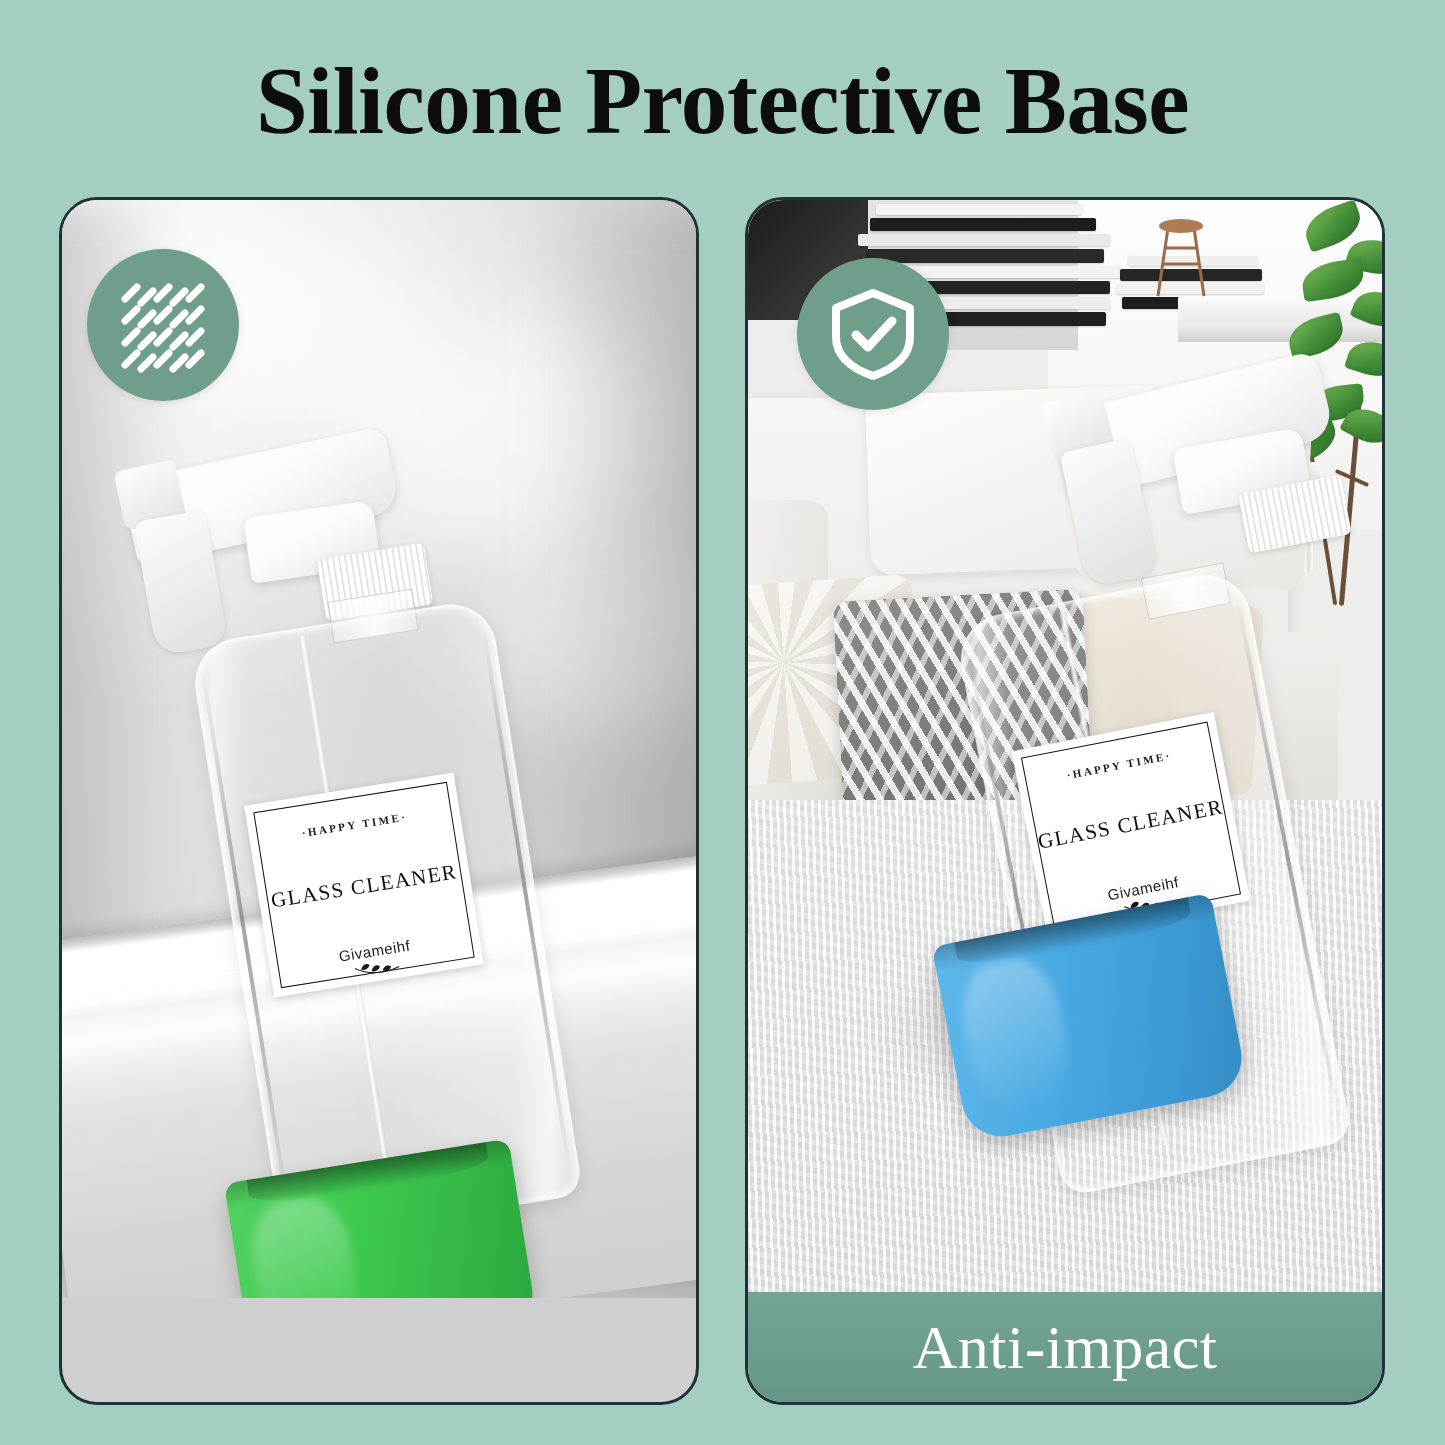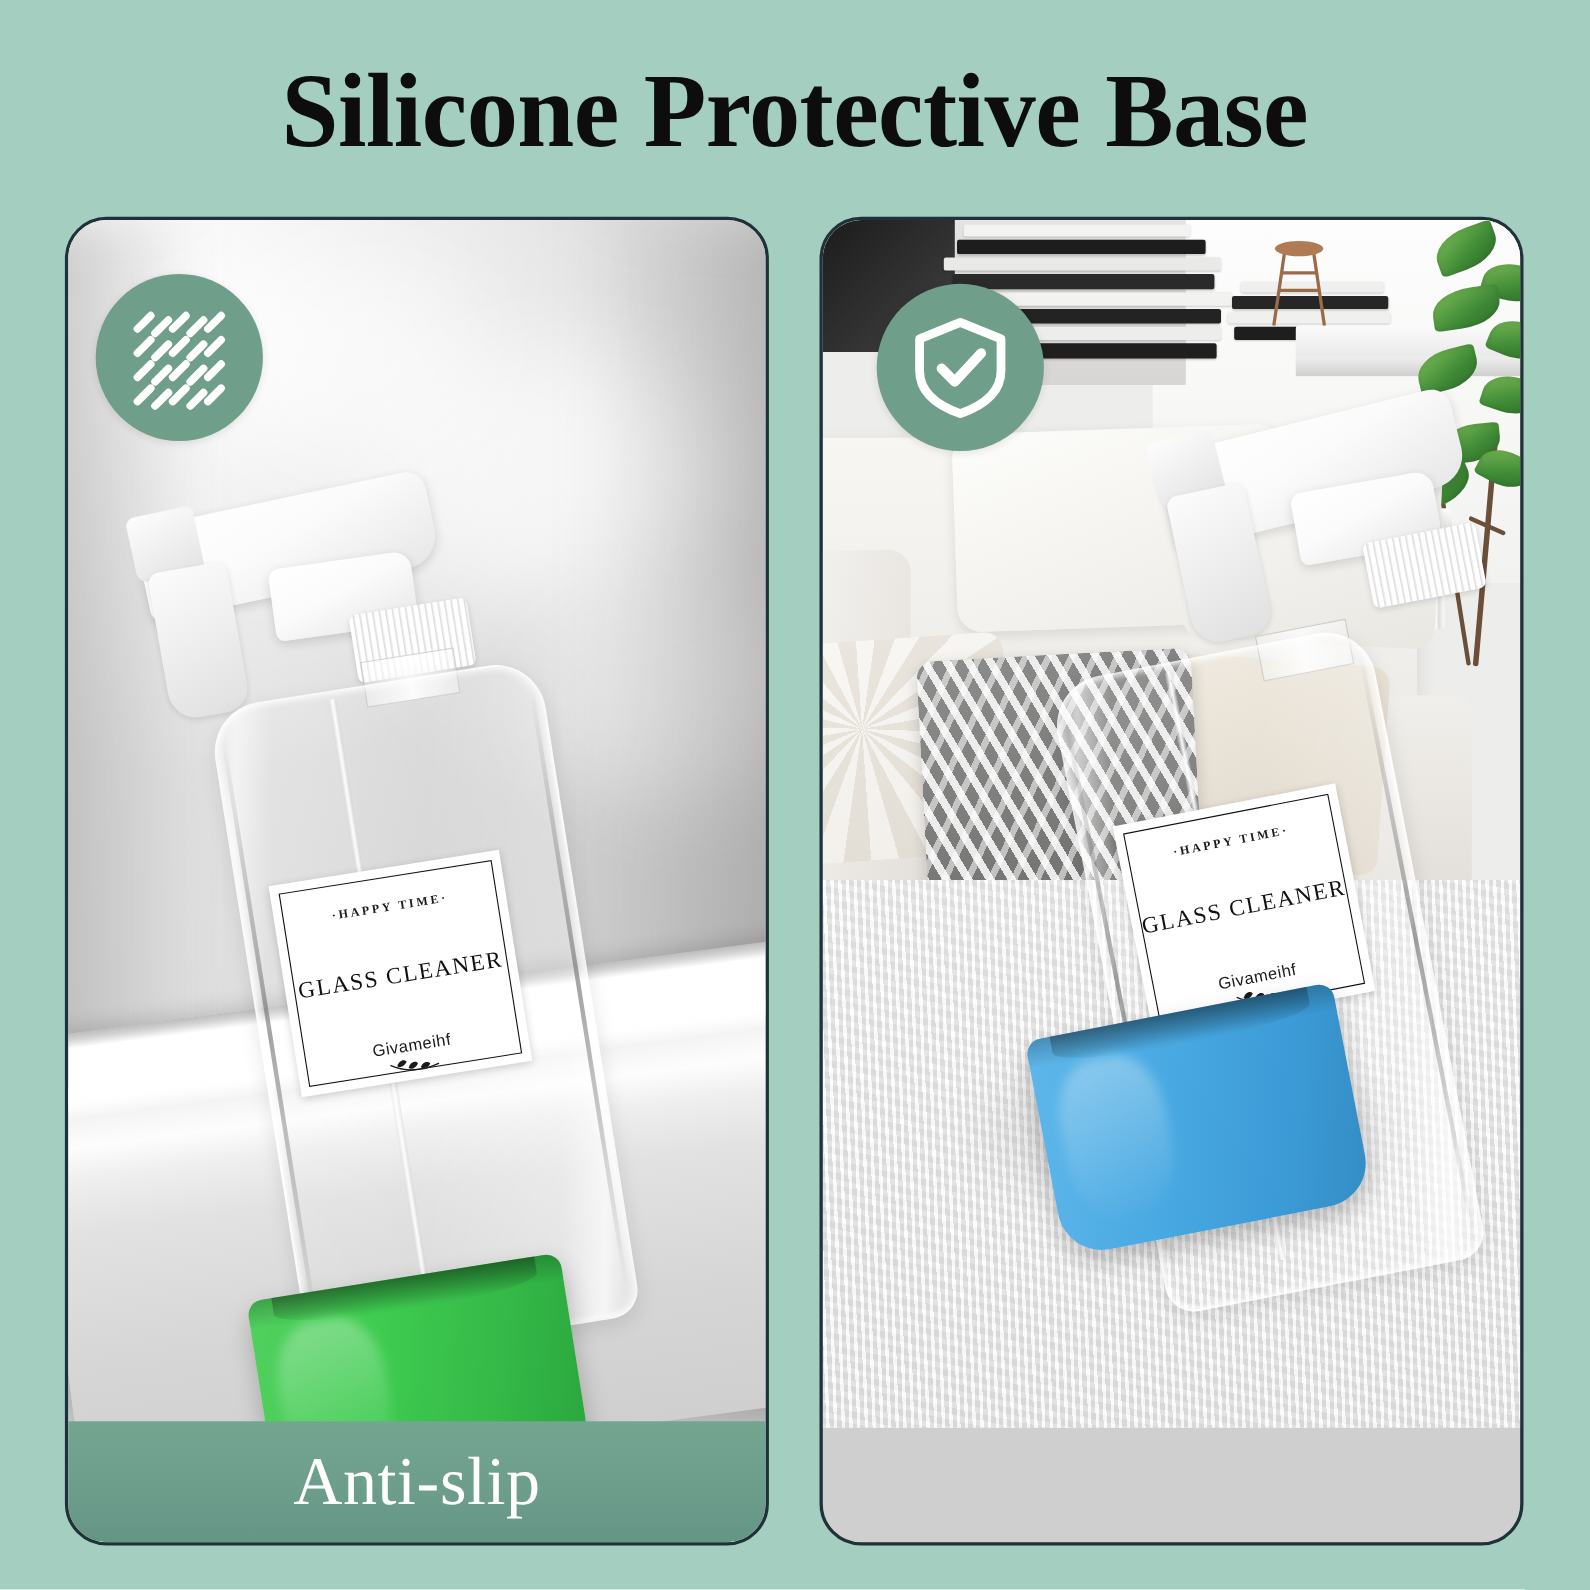--- a/index.html
+++ b/index.html
@@ -467,23 +467,20 @@
           <line x1="78" y1="70" x2="90" y2="58"></line>
           <line x1="14" y1="92" x2="26" y2="80"></line>
             <line x1="30" y1="96" x2="42" y2="84"></line>
           <line x1="46" y1="92" x2="58" y2="80"></line>
             <line x1="62" y1="96" x2="74" y2="84"></line>
           <line x1="78" y1="92" x2="90" y2="80"></line>
         </g>
       </svg>
     </div>
 
-    <div class="caption">
-      <span>Anti-slip</span>
-    </div>
   </div>
 
   <div class="panel right">
 
     <div class="scene">
       <div class="lr-base"></div>
       <div class="lr-window"></div>
       <div class="lr-wall-dark"></div>
       <div class="lr-wall-light"></div>
 
@@ -576,15 +573,18 @@
       </div>
     </div>
 
     <div class="badge right-badge">
       <svg width="98" height="98" viewBox="0 0 98 98">
         <path d="M49 8 L86 23 V52 C86 72 69 84 49 91 C29 84 12 72 12 52 V23 Z" fill="none" stroke="#ffffff" stroke-width="8" stroke-linejoin="round"></path>
         <path d="M32 50 L44 62 L68 36" fill="none" stroke="#ffffff" stroke-width="9" stroke-linecap="round" stroke-linejoin="round"></path>
       </svg>
     </div>
 
+    <div class="caption">
+      <span>Anti-impact</span>
+    </div>
   </div>
 
 </div>
 
 </body></html>

